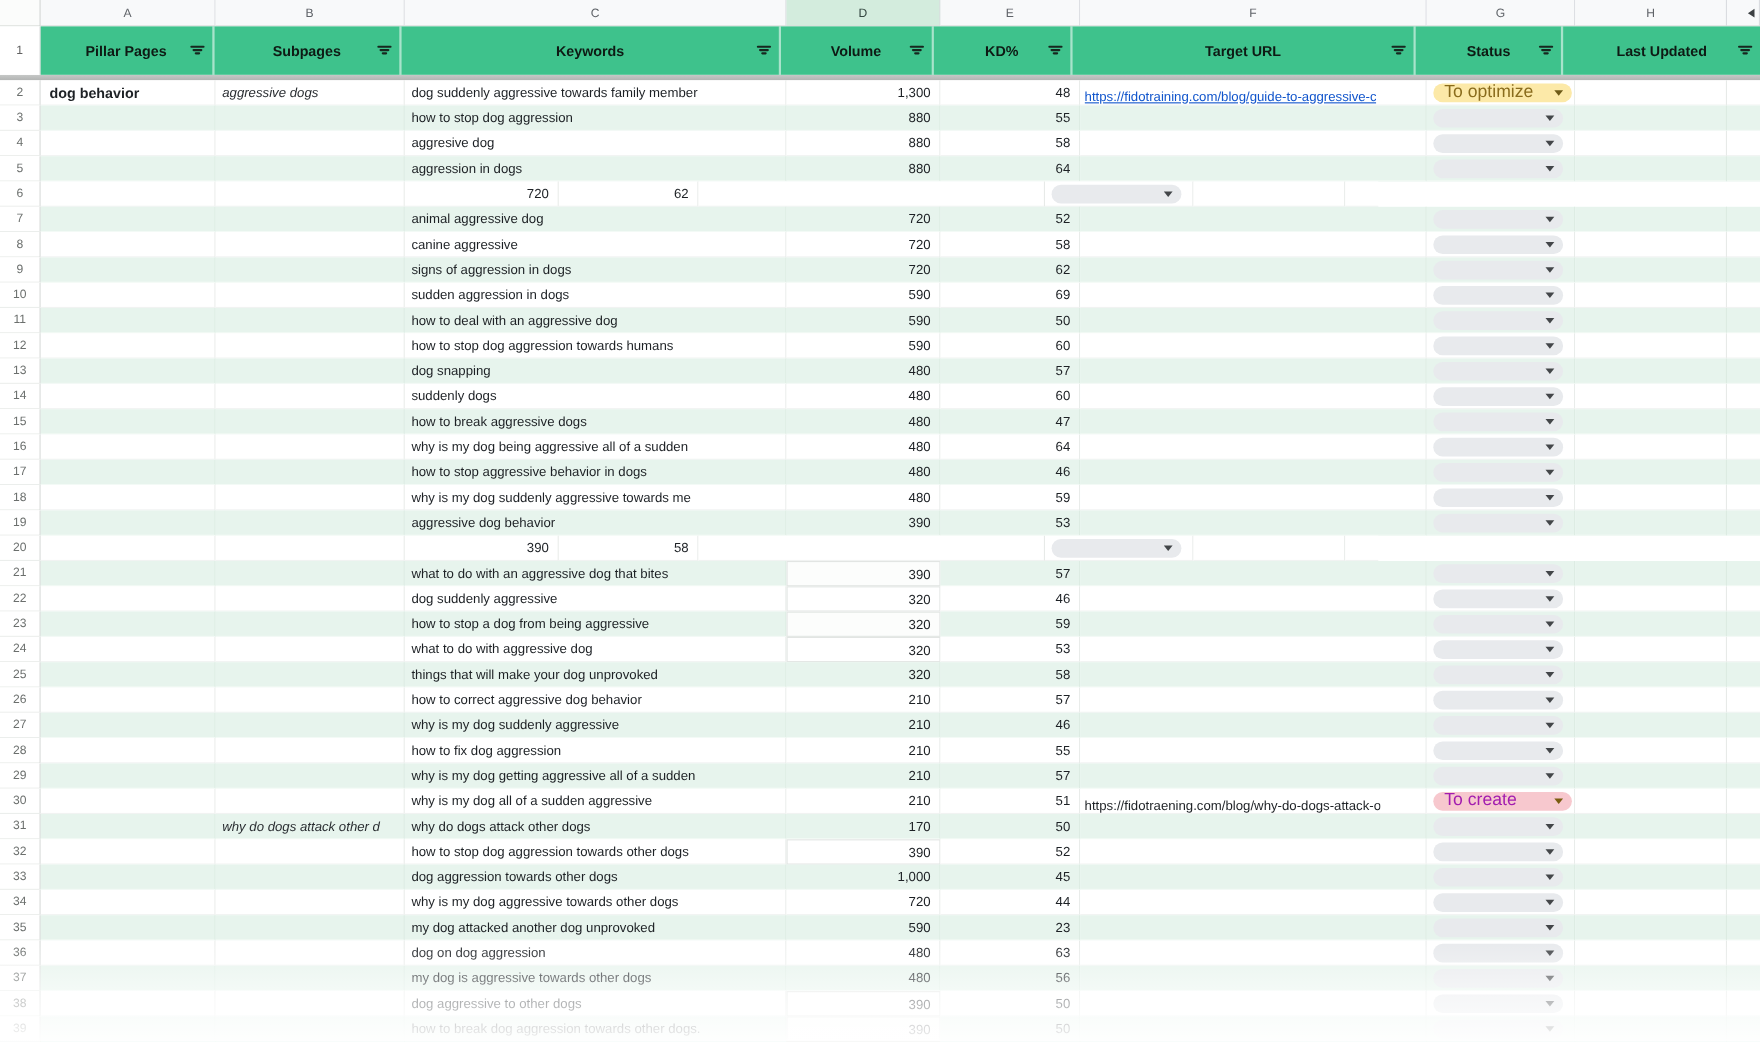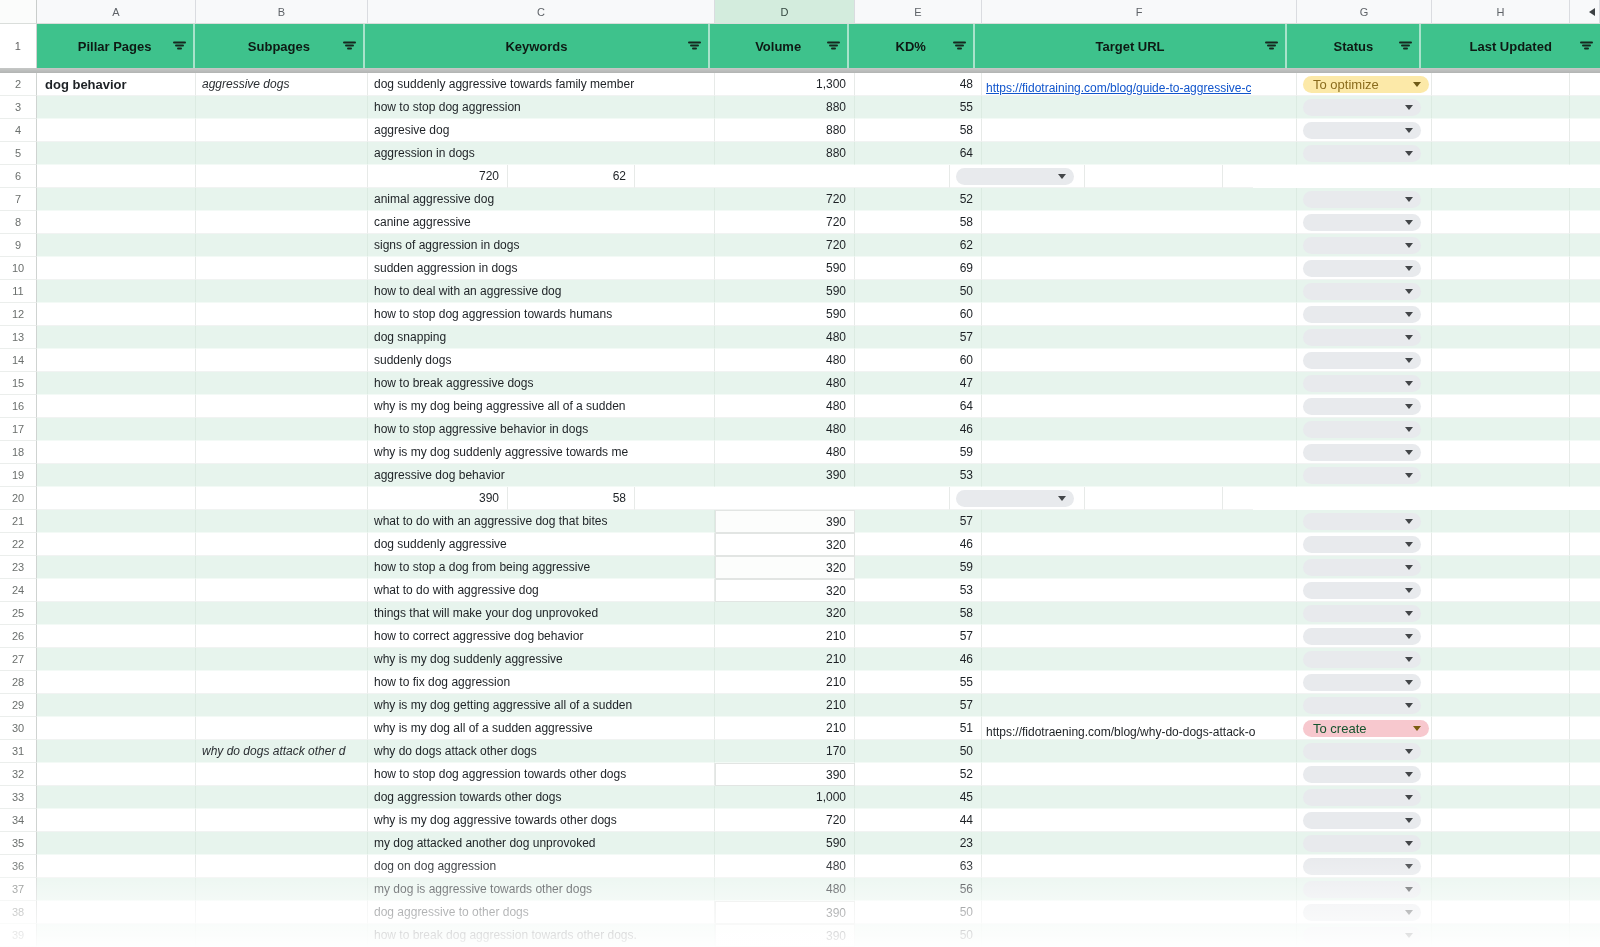--- a/index.html
+++ b/index.html
@@ -52,27 +52,27 @@
   .cell.col-d,.cell.col-e{justify-content:flex-end;padding-right:8px;}
   .cell.col-f{padding-left:4px;align-items:flex-end;}
   .cell.col-x{border-right:none;}
   .cell.d-plain{background:#fff;border:1px solid #e2e5e3;}
   .band .cell.d-plain{background:#fcfdfc;}
   .url{overflow:hidden;white-space:nowrap;}
   .url.link{color:#1155cc;text-decoration:underline;}
 
   
   .chip{margin-left:6px;height:17px;border-radius:9px;width:118px;position:relative;
-        display:flex;align-items:center;background:#e8eaed;font-size:13px;}
+        display:flex;align-items:center;background:#e8eaed;font-size:16px;}
   .chip .arr{position:absolute;right:8px;top:50%;margin-top:-2px;width:0;height:0;
              border-left:4px solid transparent;border-right:4px solid transparent;
              border-top:5px solid #434649;}
   .chip-optimize{background:#fce9a8;color:#8a6c1d;width:126px;padding-left:10px;}
   .chip-optimize .arr{border-top-color:#6e5a17;}
-  .chip-create{background:#f7c8ce;color:#14532d;width:126px;padding-left:10px;}
+  .chip-create{background:#f7c8ce;color:#a21caf;width:126px;padding-left:10px;}
   .chip-create .arr{border-top-color:#7a5c10;}
 
   .fade{position:absolute;left:0;right:0;bottom:0;height:92px;pointer-events:none;
         background:linear-gradient(to bottom,rgba(255,255,255,0) 0%,
                    rgba(255,255,255,.6) 55%,rgba(255,255,255,.95) 100%);}
 </style>
 </head>
 <body>
 
 <div id="app">

